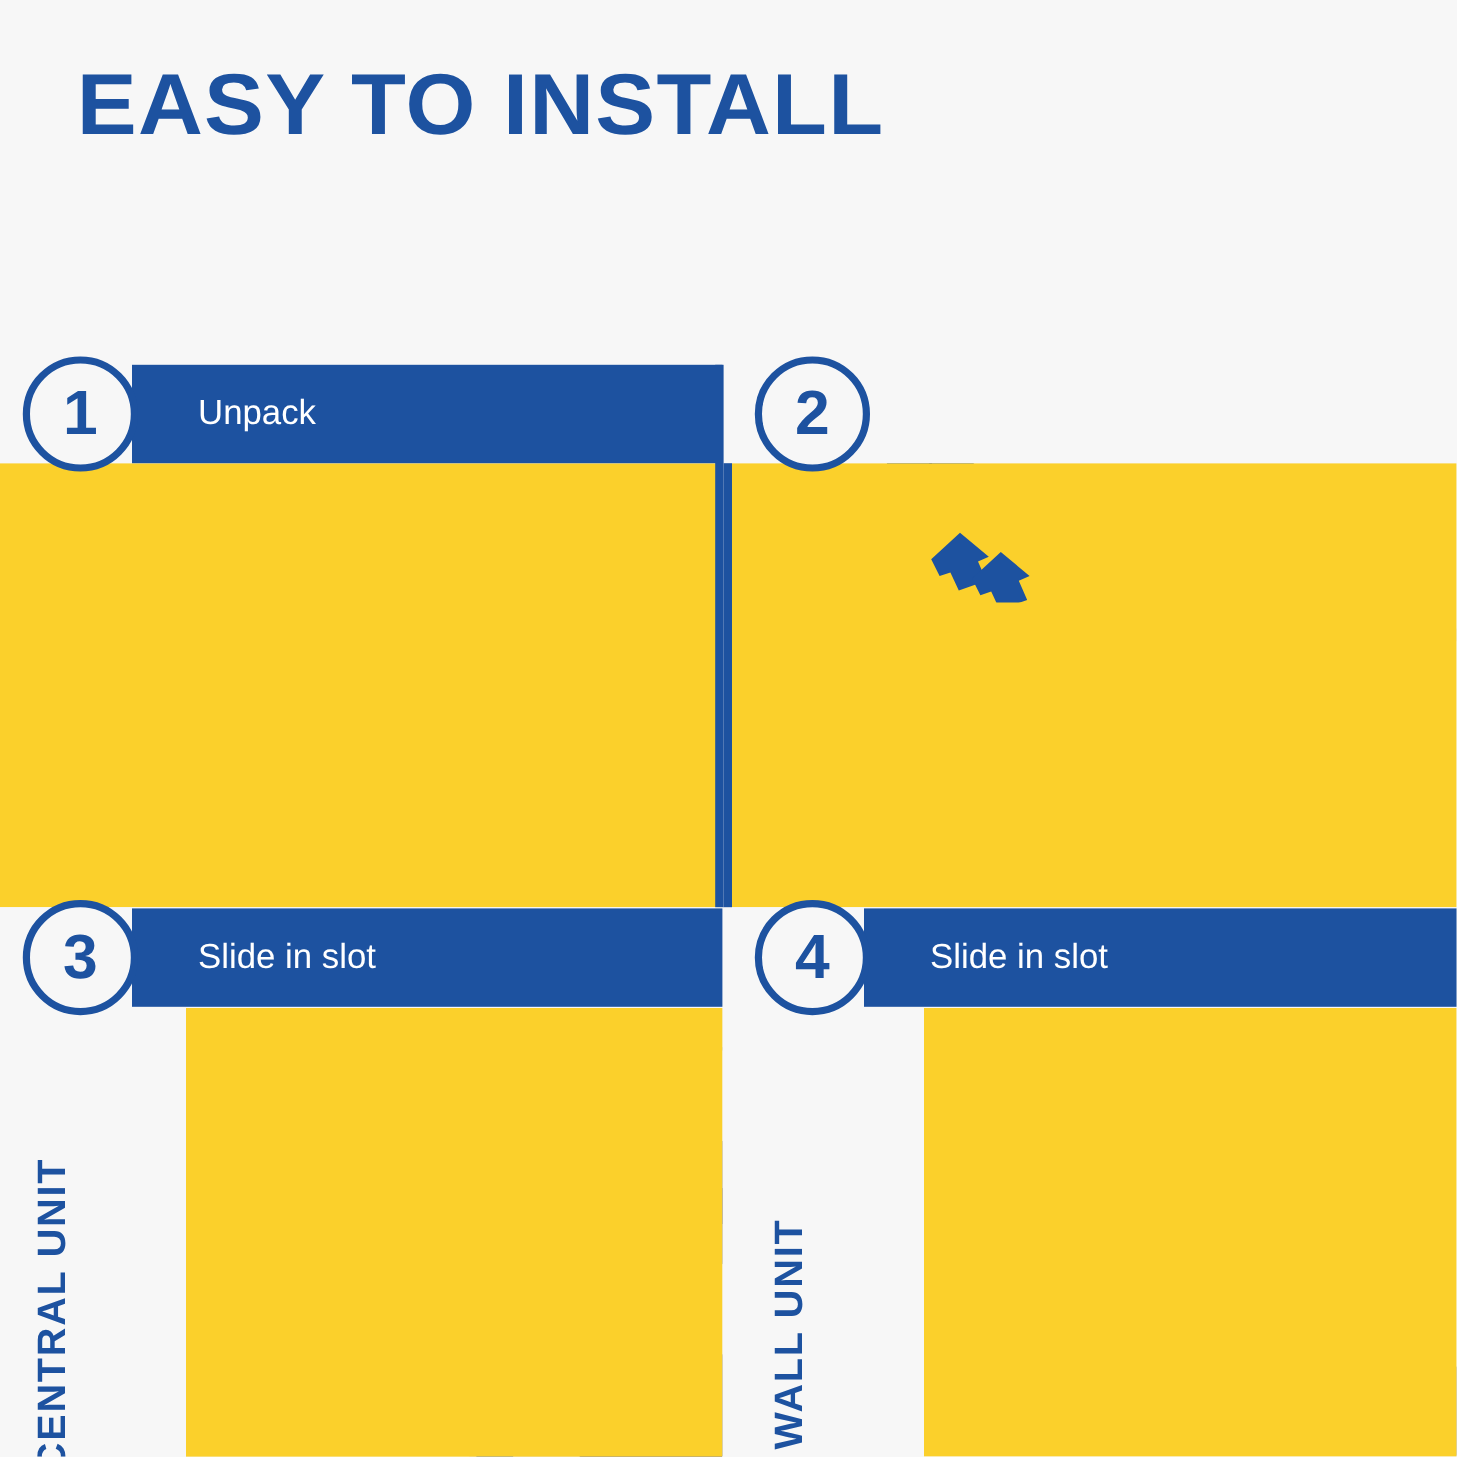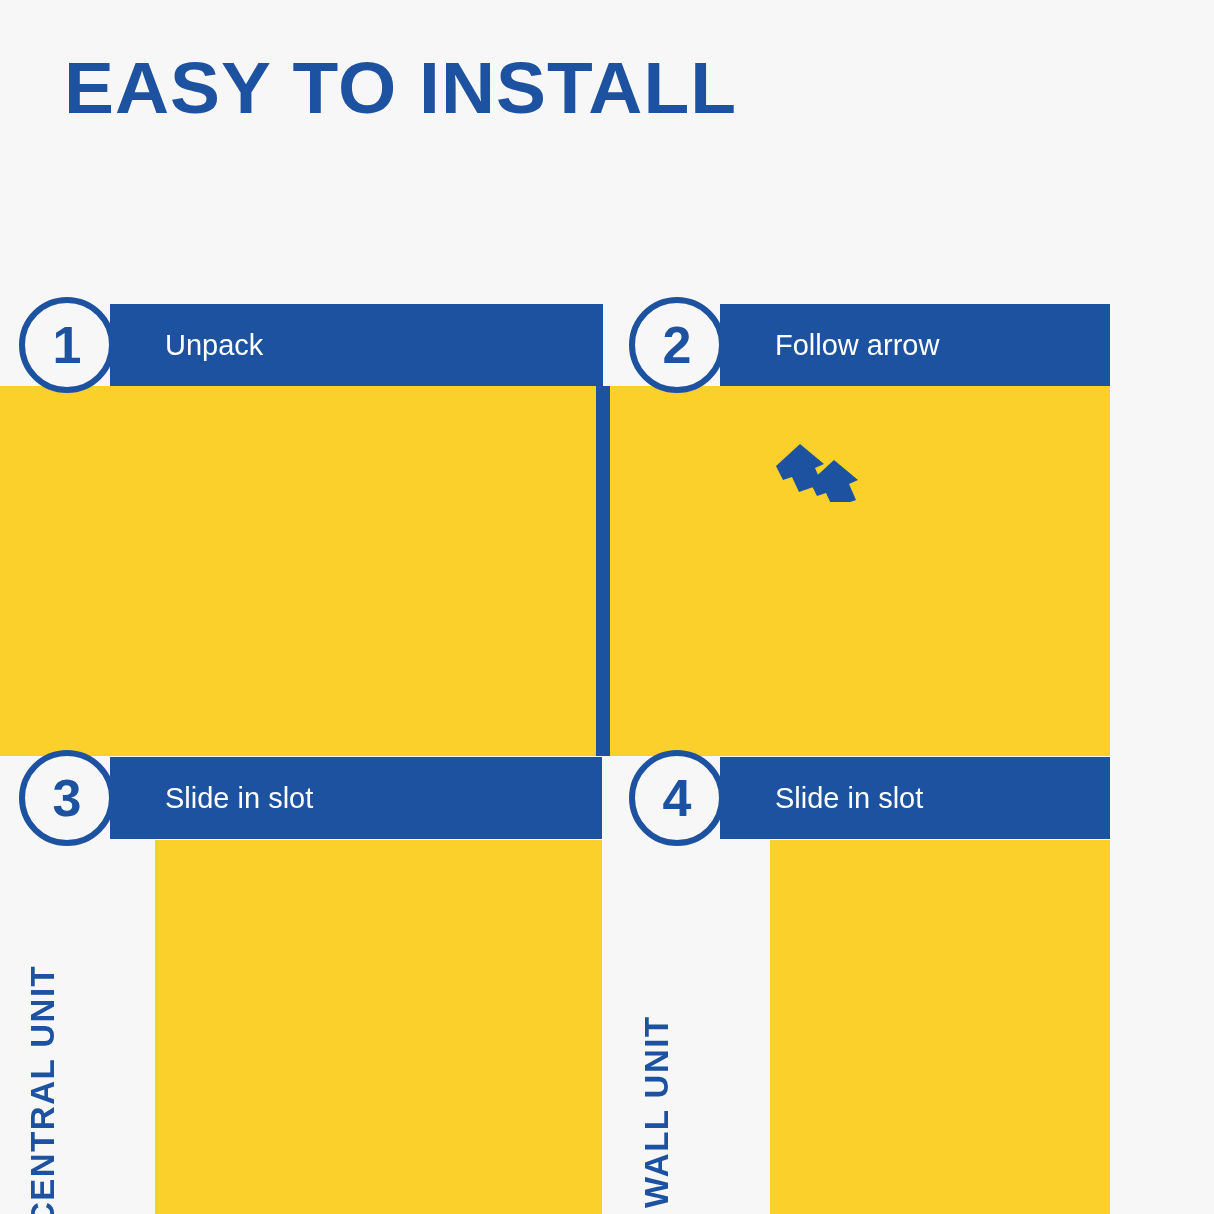--- a/index.html
+++ b/index.html
@@ -3,21 +3,21 @@
 <meta charset="utf-8">
 <title>Easy To Install</title>
 <style>
   html,body{margin:0;padding:0;}
   body{
     width:1214px;height:1214px;overflow:hidden;
     background:#f7f7f7;
     font-family:"Liberation Sans","DejaVu Sans",sans-serif;
     -webkit-font-smoothing:antialiased;
   }
-  .page{position:relative;width:1110px;height:1214px;background:#f7f7f7;overflow:hidden;}
+  .page{position:relative;width:1214px;height:1214px;background:#f7f7f7;overflow:hidden;}
 
   
   .title{
     position:absolute;left:64px;top:52px;
     font-size:72px;font-weight:bold;letter-spacing:1px;
     color:#1d52a0;line-height:1;
     transform:scaleX(1.04);transform-origin:left center;
     white-space:nowrap;
   }
 
@@ -251,23 +251,20 @@
       </g>
       <g fill="#1d52a0">
         <polygon points="340,228 304,254 320,258 314,284 348,278 340,258 356,254"></polygon>
       </g>
     </svg>
   </div>
 
   <div class="step-header" id="header-1">
     <span class="step-label">Unpack</span>
   </div>
-  <div class="step-header" id="header-2">
-    <span class="step-label">Follow arrow</span>
-  </div>
   <div class="step-header" id="header-3">
     <span class="step-label">Slide in slot</span>
   </div>
   <div class="step-header" id="header-4">
     <span class="step-label">Slide in slot</span>
   </div>
 
   <div class="badge" id="badge-1">1</div>
   <div class="badge" id="badge-2">2</div>
   <div class="badge" id="badge-3">3</div>

